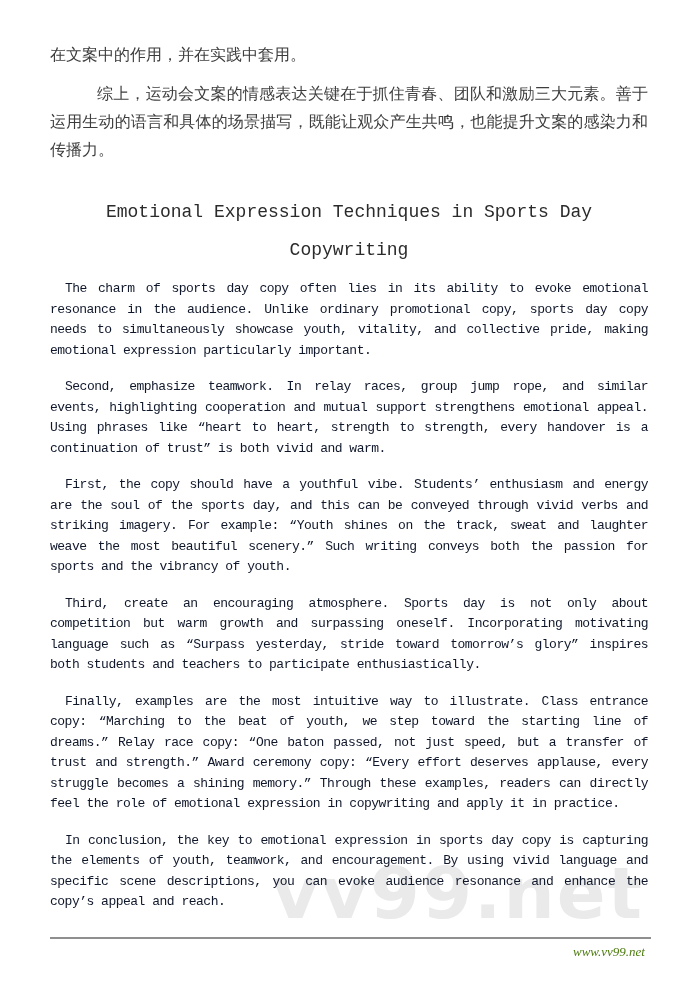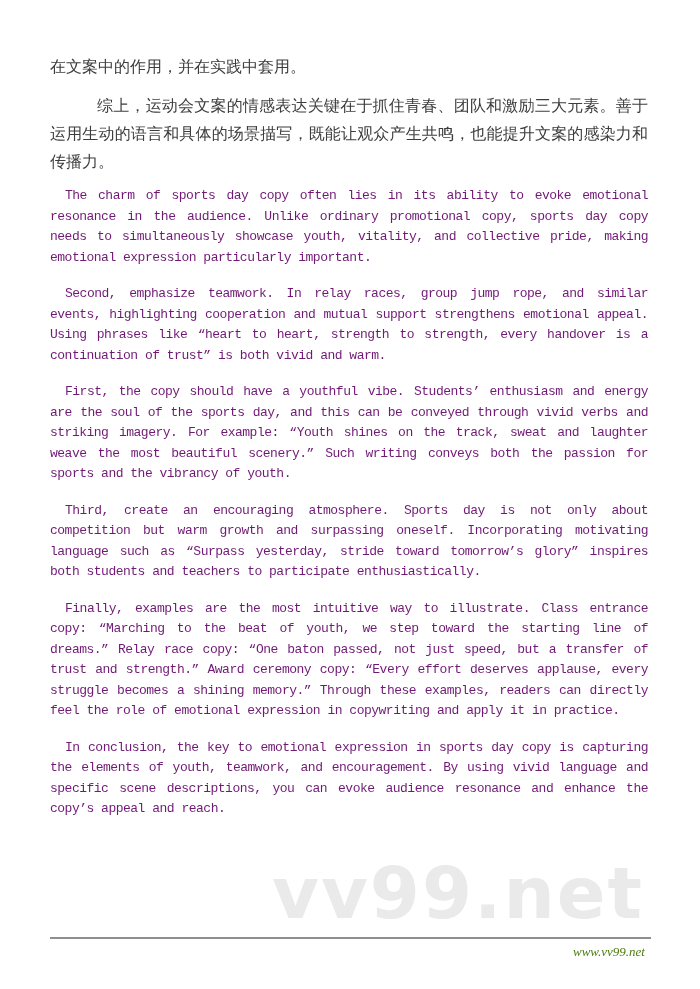--- a/index.html
+++ b/index.html
@@ -11,21 +11,21 @@
     position: relative;
     width: 700px;
     height: 989px;
     background: #ffffff;
     overflow: hidden;
     font-family: "Liberation Serif", serif;
   }
   .content {
     position: relative;
     z-index: 2;
-    padding: 54px 52px 0 50px;
+    padding: 42px 52px 0 50px;
   }
   .zh {
     margin: 0;
     font-family: "Liberation Serif", "DejaVu Sans", serif;
     font-size: 16px;
     line-height: 26px;
     color: #3d3d3d;
     text-align: justify;
   }
   .zh-indent {
@@ -43,21 +43,21 @@
     line-height: 38px;
     text-align: center;
     color: #2b2b2b;
   }
   .en {
     margin: 16px 0 0 0;
     font-family: "Liberation Mono", "DejaVu Sans Mono", monospace;
     font-size: 13px;
     line-height: 20.5px;
     letter-spacing: -0.5px;
-    color: #701a75;
+    color: #0f172a;
     text-align: justify;
     text-indent: 15px;
   }
   .en-first {
     margin-top: 10px;
   }
   .watermark {
     position: absolute;
     z-index: 1;
     left: 272px;
@@ -95,20 +95,21 @@
 <div class="page">
 
   <div class="watermark">vv99.net</div>
 
   <div class="content">
 
     <p class="zh">在文案中的作用，并在实践中套用。</p>
 
     <p class="zh zh-indent">综上，运动会文案的情感表达关键在于抓住青春、团队和激励三大元素。善于运用生动的语言和具体的场景描写，既能让观众产生共鸣，也能提升文案的感染力和传播力。</p>
 
+    <h1 class="title">Emotional Expression Techniques in Sports Day Copywriting</h1>
 
     <p class="en en-first">The charm of sports day copy often lies in its ability to evoke emotional resonance in the audience. Unlike ordinary promotional copy, sports day copy needs to simultaneously showcase youth, vitality, and collective pride, making emotional expression particularly important.</p>
 
     <p class="en">Second, emphasize teamwork. In relay races, group jump rope, and similar events, highlighting cooperation and mutual support strengthens emotional appeal. Using phrases like “heart to heart, strength to strength, every handover is a continuation of trust” is both vivid and warm.</p>
 
     <p class="en">First, the copy should have a youthful vibe. Students’ enthusiasm and energy are the soul of the sports day, and this can be conveyed through vivid verbs and striking imagery. For example: “Youth shines on the track, sweat and laughter weave the most beautiful scenery.” Such writing conveys both the passion for sports and the vibrancy of youth.</p>
 
     <p class="en">Third, create an encouraging atmosphere. Sports day is not only about competition but warm growth and surpassing oneself. Incorporating motivating language such as “Surpass yesterday, stride toward tomorrow’s glory” inspires both students and teachers to participate enthusiastically.</p>
 
     <p class="en">Finally, examples are the most intuitive way to illustrate. Class entrance copy: “Marching to the beat of youth, we step toward the starting line of dreams.” Relay race copy: “One baton passed, not just speed, but a transfer of trust and strength.” Award ceremony copy: “Every effort deserves applause, every struggle becomes a shining memory.” Through these examples, readers can directly feel the role of emotional expression in copywriting and apply it in practice.</p>

